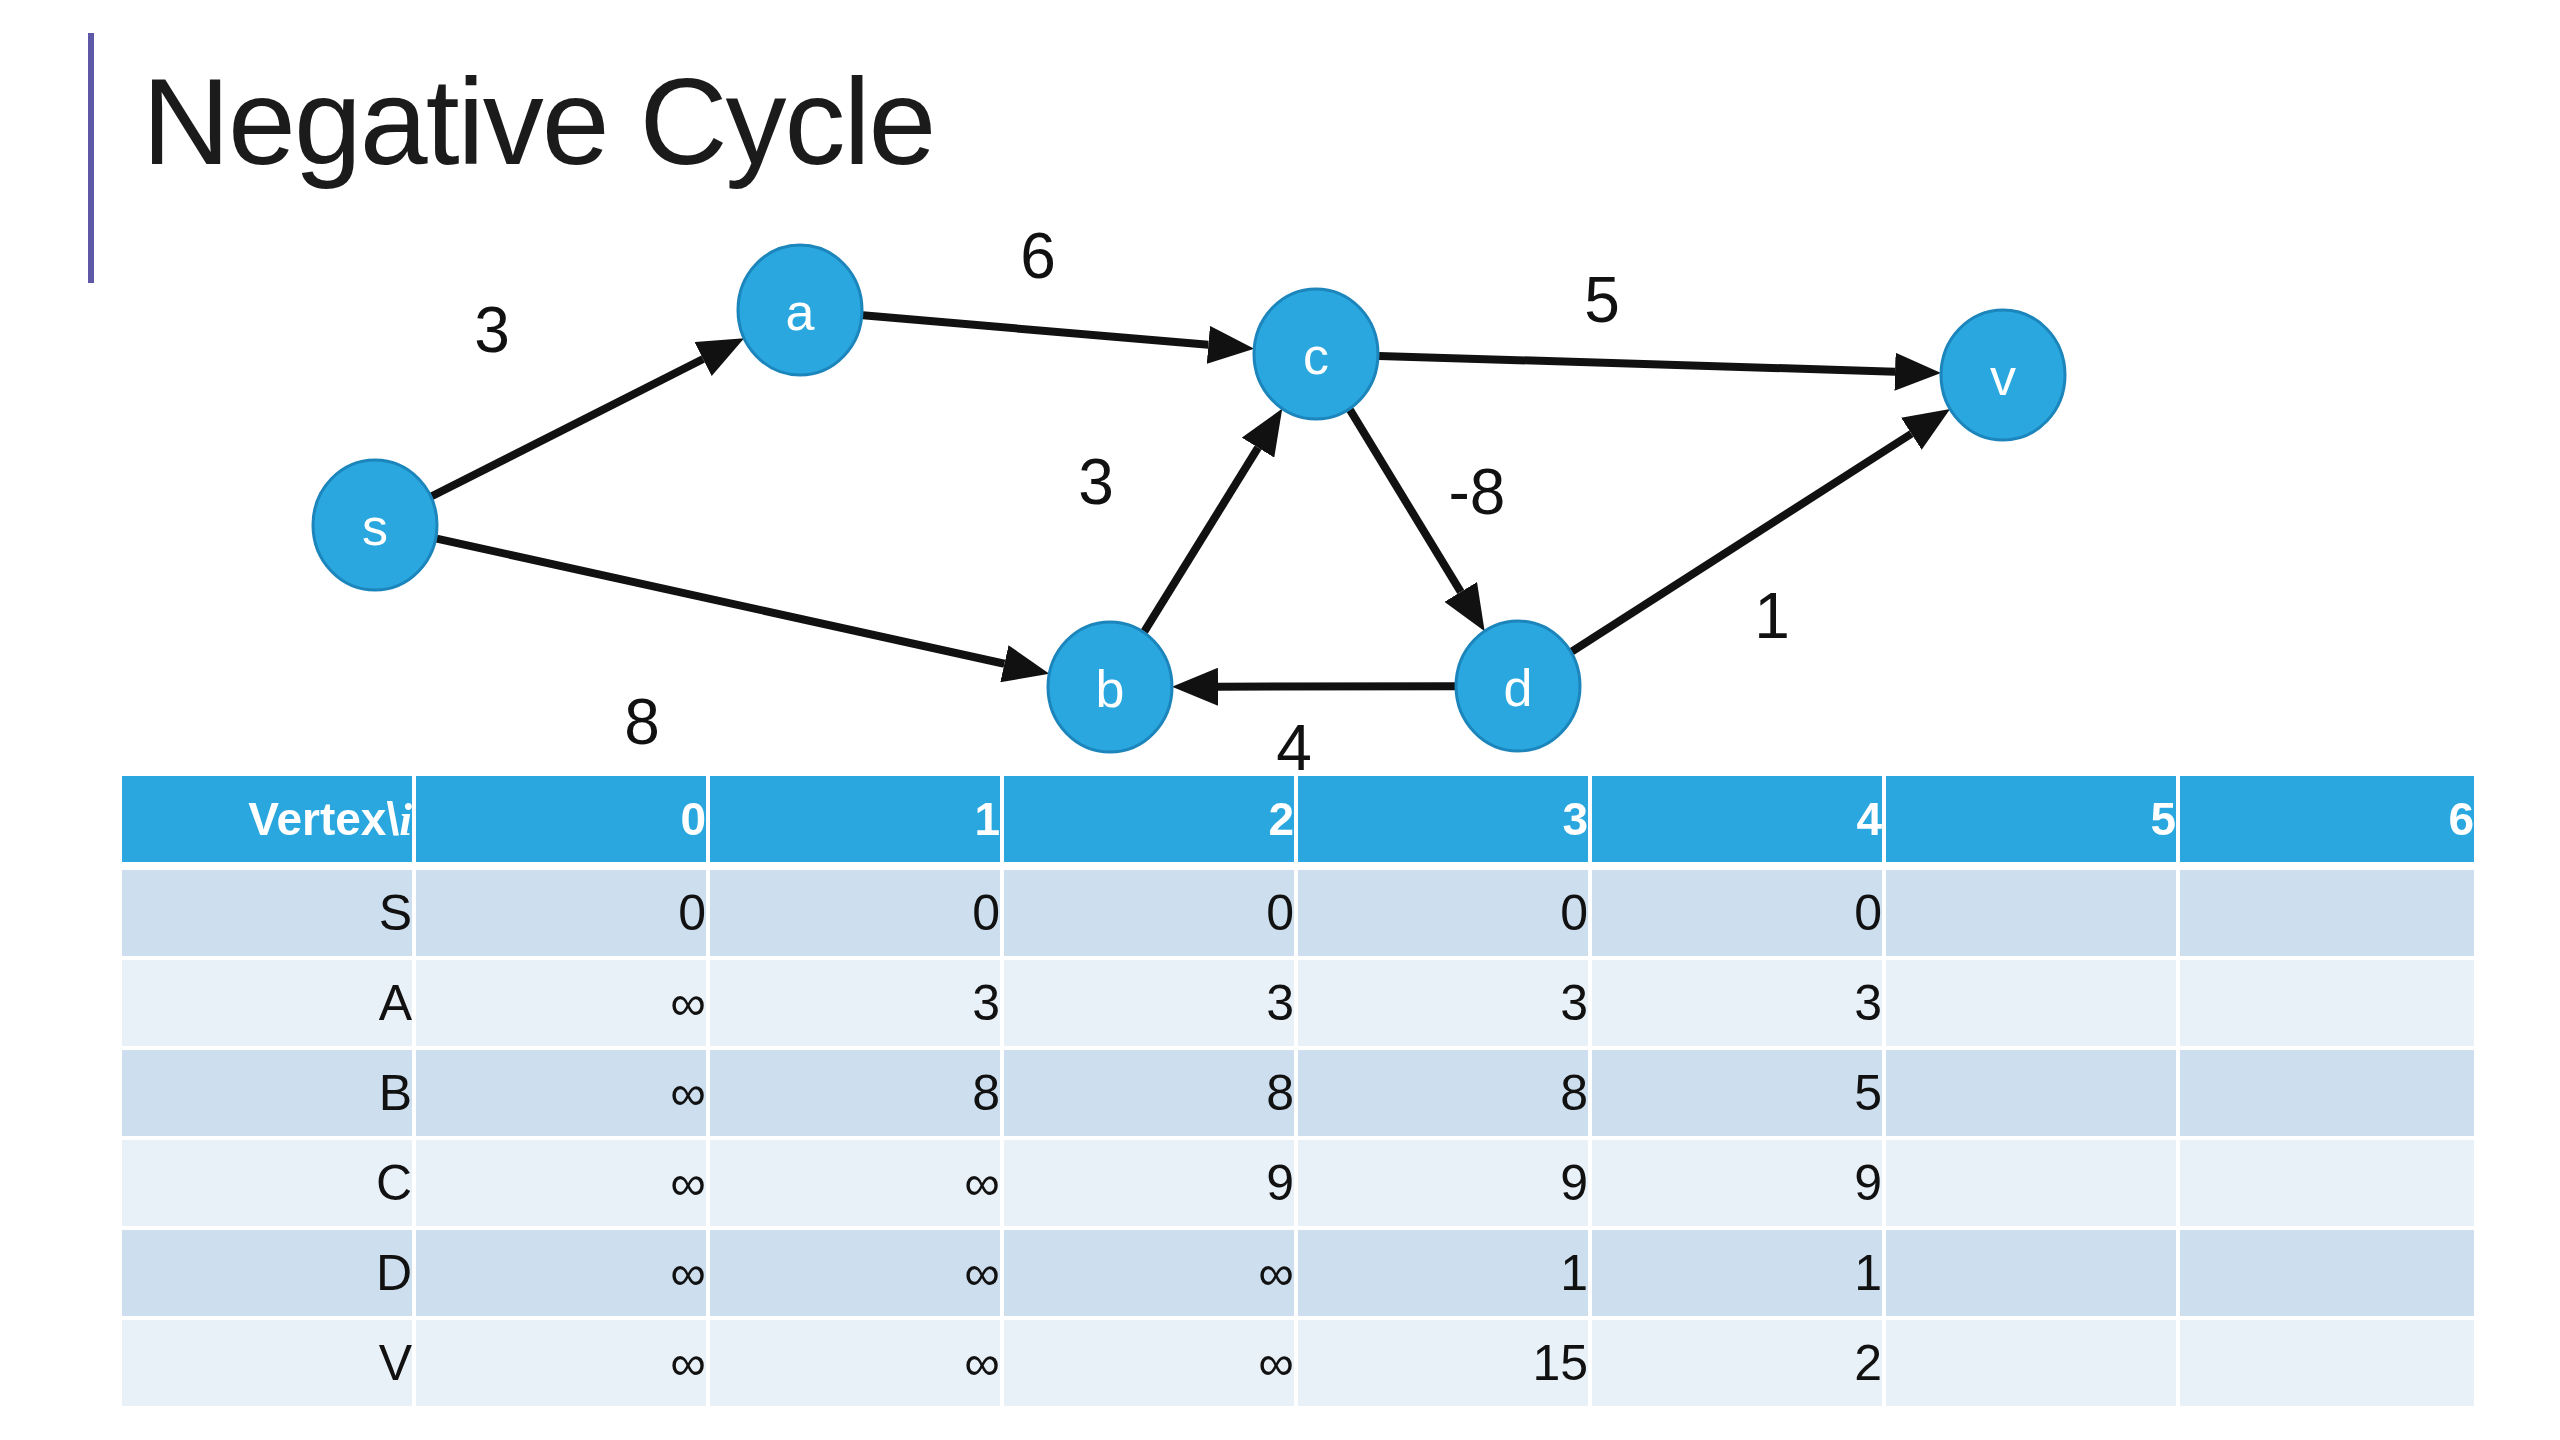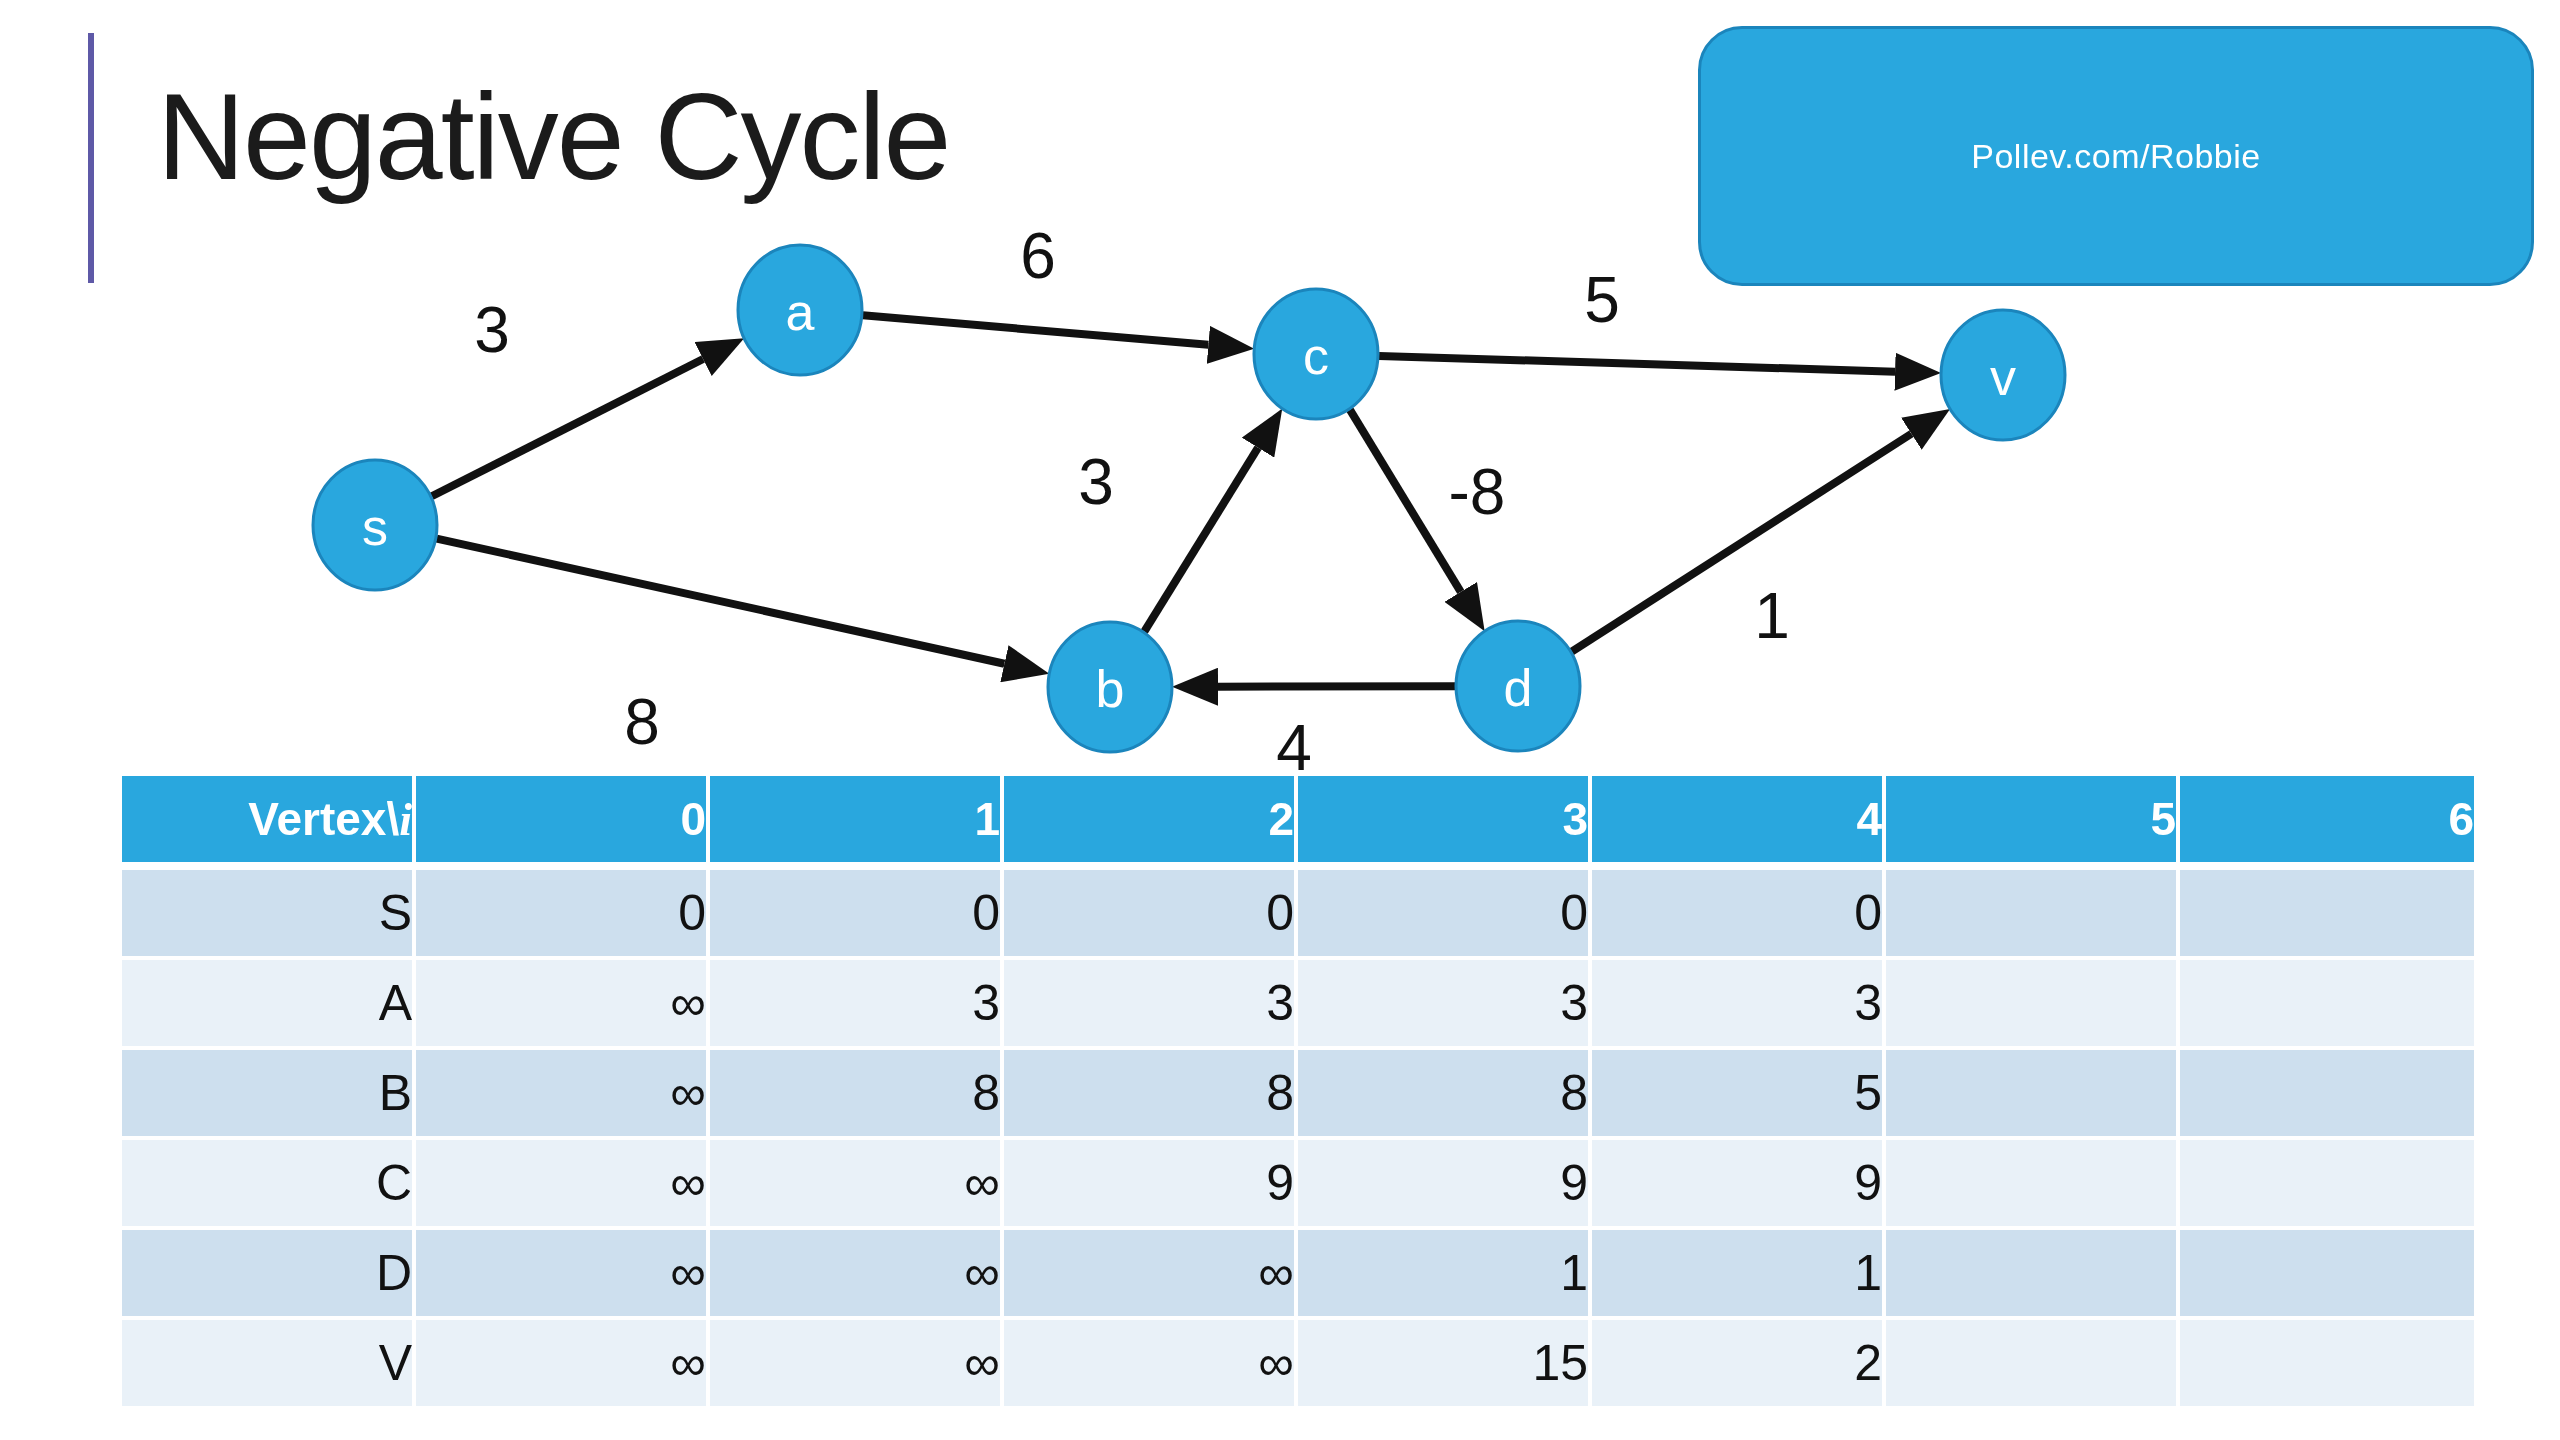--- a/index.html
+++ b/index.html
@@ -8,21 +8,21 @@
     width:2560px;height:1440px;
     background:#ffffff;
     overflow:hidden;
     font-family:"Liberation Sans", sans-serif;
   }
   .accent-bar{
     position:absolute;left:88px;top:33px;width:6px;height:250px;
     background:#5E59A7;
   }
   .page-title{
-    position:absolute;left:142px;top:52px;margin:15px;
+    position:absolute;left:142px;top:52px;margin:0;
     font-size:122px;font-weight:300;letter-spacing:-2px;
     color:#1b1b1b;line-height:1.15;white-space:nowrap;
   }
   .pollev-box{
     position:absolute;left:1698px;top:26px;width:836px;height:260px;
     background:#29A7DE;border:3px solid #1B85BC;border-radius:44px;
     box-sizing:border-box;
     display:flex;align-items:center;justify-content:center;
   }
   .pollev-label{
@@ -62,23 +62,20 @@
 </style>
 </head>
 <body>
 
 <div class="slide">
 
   <div class="accent-bar"></div>
 
   <h1 class="page-title">Negative Cycle</h1>
 
-  <div class="pollev-box">
-    <span class="pollev-label">Pollev.com/Robbie</span>
-  </div>
 
   <svg class="graph-svg" width="2560" height="1440" viewBox="0 0 2560 1440">
     <defs>
       <marker id="arrowhead" markerUnits="userSpaceOnUse" markerWidth="48" markerHeight="38" refX="0" refY="19" orient="auto">
         <path d="M0,0 L46,19 L0,38 Z" fill="#111111"></path>
       </marker>
     </defs>
     <g id="edge-layer">
         <line x1="431.7314302862171" y1="496.3005705610902" x2="703.1142703920107" y2="359.0127808605123" stroke="#111111" stroke-width="8" marker-end="url(#arrowhead)"></line>
         <line x1="862.7923155906943" y1="315.3543834999817" x2="1208.370399541618" y2="344.8222821314558" stroke="#111111" stroke-width="8" marker-end="url(#arrowhead)"></line>

